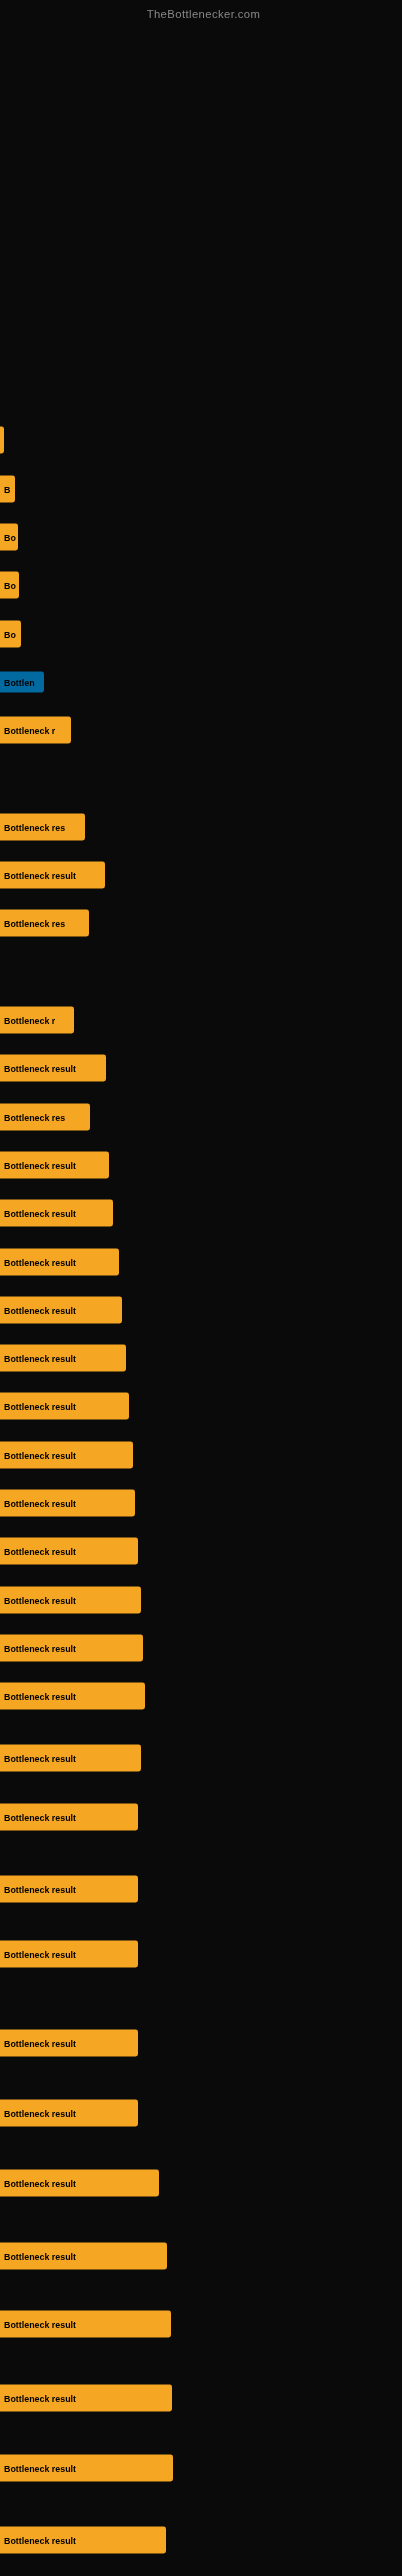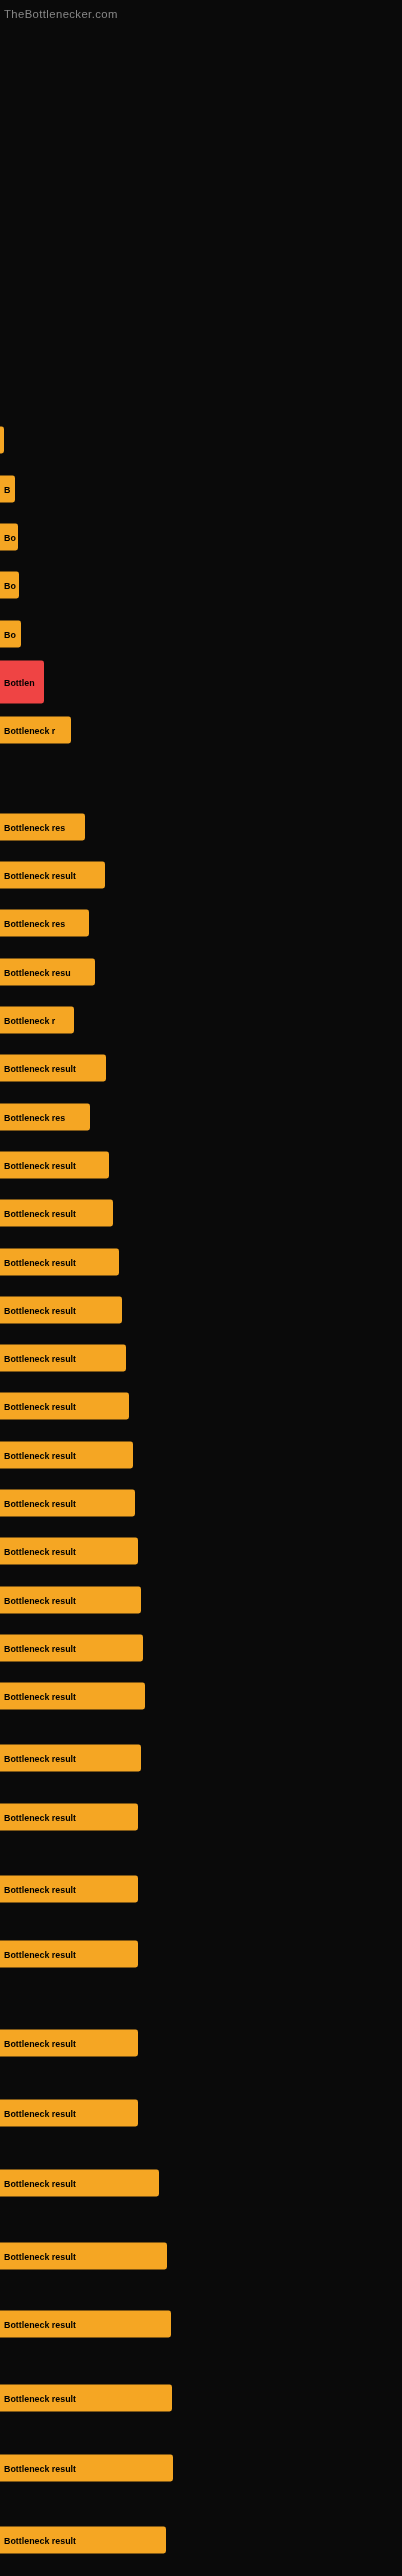--- a/index.html
+++ b/index.html
@@ -6,21 +6,21 @@
     body {
       background-color: #0a0a0a;
       width: 403px;
       min-height: 2576px;
       font-family: Arial, sans-serif;
       position: relative;
       overflow-x: hidden;
     }
 
     .site-title {
-      text-align: left;
+      text-align: center;
       color: #888;
       font-size: 11.3px;
       padding: 8px 0 4px 4px;
       letter-spacing: 0.4px;
     }
   </style>
 </head>
 <body>
 
 <div>
@@ -47,21 +47,21 @@
       <div style="position: absolute; left: 0px; top: 50%; transform: translateY(-50%); height: 27px; width: 19.3px; background-color: rgb(245, 166, 35); border-radius: 0px 2.4px 2.4px 0px; display: flex; align-items: center; padding-left: 4px; overflow: hidden;">
         <span style="color: rgb(0, 0, 0); font-size: 8.9px; font-weight: bold; white-space: nowrap;">Bo</span>
       </div>
     </div>
     <div style="position: absolute; left: 0px; top: 580px; width: 403px; height: 44px;">
       <div style="position: absolute; left: 0px; top: 50%; transform: translateY(-50%); height: 27px; width: 21px; background-color: rgb(245, 166, 35); border-radius: 0px 2.4px 2.4px 0px; display: flex; align-items: center; padding-left: 4px; overflow: hidden;">
         <span style="color: rgb(0, 0, 0); font-size: 8.9px; font-weight: bold; white-space: nowrap;">Bo</span>
       </div>
     </div>
     <div style="position: absolute; left: 0px; top: 628px; width: 403px; height: 44px;">
-      <div style="position: absolute; left: 0px; top: 50%; transform: translateY(-50%); height: 43px; width: 44px; background-color: #ef4444; border-radius: 0px 2.4px 2.4px 0px; display: flex; align-items: center; padding-left: 4px; overflow: hidden;">
+      <div style="position: absolute; left: 0px; top: 50%; transform: translateY(-50%); height: 21px; width: 44px; background-color: #0369a1; border-radius: 0px 2.4px 2.4px 0px; display: flex; align-items: center; padding-left: 4px; overflow: hidden;">
         <span style="color: rgb(0, 0, 0); font-size: 8.9px; font-weight: bold; white-space: nowrap;">Bottlen</span>
       </div>
     </div>
     <div style="position: absolute; left: 0px; top: 676px; width: 403px; height: 44px;">
       <div style="position: absolute; left: 0px; top: 50%; transform: translateY(-50%); height: 27px; width: 71px; background-color: rgb(245, 166, 35); border-radius: 0px 2.4px 2.4px 0px; display: flex; align-items: center; padding-left: 4px; overflow: hidden;">
         <span style="color: rgb(0, 0, 0); font-size: 8.9px; font-weight: bold; white-space: nowrap;">Bottleneck r</span>
       </div>
     </div>
     <div style="position: absolute; left: 0px; top: 773px; width: 403px; height: 44px;">
       <div style="position: absolute; left: 0px; top: 50%; transform: translateY(-50%); height: 27px; width: 85px; background-color: rgb(245, 166, 35); border-radius: 0px 2.4px 2.4px 0px; display: flex; align-items: center; padding-left: 4px; overflow: hidden;">
@@ -71,25 +71,20 @@
     <div style="position: absolute; left: 0px; top: 821px; width: 403px; height: 44px;">
       <div style="position: absolute; left: 0px; top: 50%; transform: translateY(-50%); height: 27px; width: 105px; background-color: rgb(245, 166, 35); border-radius: 0px 2.4px 2.4px 0px; display: flex; align-items: center; padding-left: 4px; overflow: hidden;">
         <span style="color: rgb(0, 0, 0); font-size: 8.9px; font-weight: bold; white-space: nowrap;">Bottleneck result</span>
       </div>
     </div>
     <div style="position: absolute; left: 0px; top: 869px; width: 403px; height: 44px;">
       <div style="position: absolute; left: 0px; top: 50%; transform: translateY(-50%); height: 27px; width: 89px; background-color: rgb(245, 166, 35); border-radius: 0px 2.4px 2.4px 0px; display: flex; align-items: center; padding-left: 4px; overflow: hidden;">
         <span style="color: rgb(0, 0, 0); font-size: 8.9px; font-weight: bold; white-space: nowrap;">Bottleneck res</span>
       </div>
     </div>
-    <div style="position: absolute; left: 0px; top: 918px; width: 403px; height: 44px;">
-      <div style="position: absolute; left: 0px; top: 50%; transform: translateY(-50%); height: 27px; width: 95px; background-color: rgb(245, 166, 35); border-radius: 0px 2.4px 2.4px 0px; display: flex; align-items: center; padding-left: 4px; overflow: hidden;">
-        <span style="color: rgb(0, 0, 0); font-size: 8.9px; font-weight: bold; white-space: nowrap;">Bottleneck resu</span>
-      </div>
-    </div>
     <div style="position: absolute; left: 0px; top: 966px; width: 403px; height: 44px;">
       <div style="position: absolute; left: 0px; top: 50%; transform: translateY(-50%); height: 27px; width: 74px; background-color: rgb(245, 166, 35); border-radius: 0px 2.4px 2.4px 0px; display: flex; align-items: center; padding-left: 4px; overflow: hidden;">
         <span style="color: rgb(0, 0, 0); font-size: 8.9px; font-weight: bold; white-space: nowrap;">Bottleneck r</span>
       </div>
     </div>
     <div style="position: absolute; left: 0px; top: 1014px; width: 403px; height: 44px;">
       <div style="position: absolute; left: 0px; top: 50%; transform: translateY(-50%); height: 27px; width: 106px; background-color: rgb(245, 166, 35); border-radius: 0px 2.4px 2.4px 0px; display: flex; align-items: center; padding-left: 4px; overflow: hidden;">
         <span style="color: rgb(0, 0, 0); font-size: 8.9px; font-weight: bold; white-space: nowrap;">Bottleneck result</span>
       </div>
     </div>

